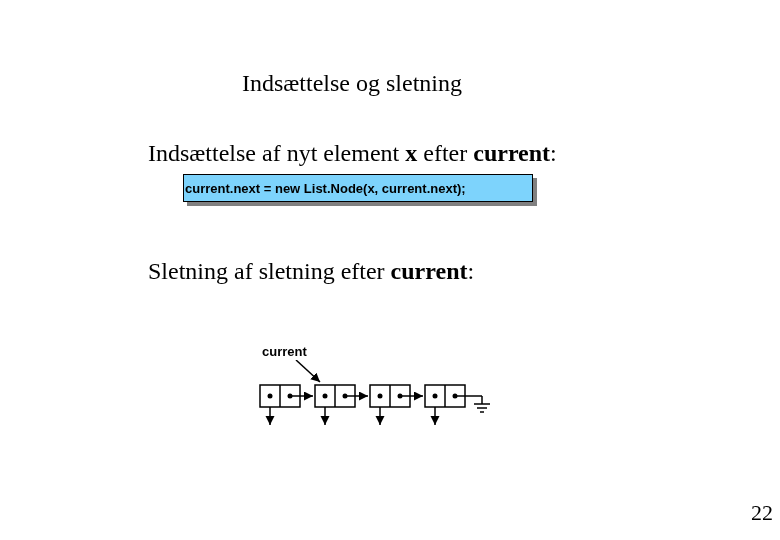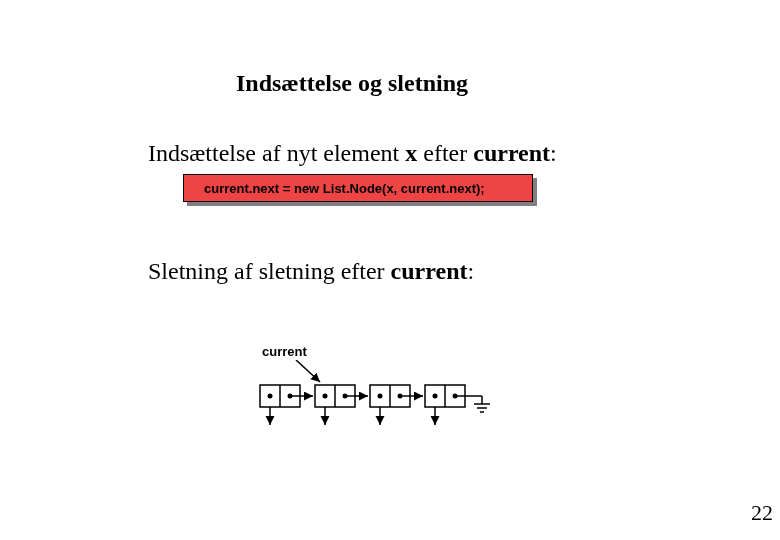--- a/index.html
+++ b/index.html
@@ -16,21 +16,21 @@
     width: 780px;
     height: 540px;
   }
   .title {
     position: absolute;
     top: 70px;
     left: 0;
     width: 704px;
     text-align: center;
     font-size: 24px;
-    font-weight: bold;
+    font-weight: normal;
   }
   .section-label {
     position: absolute;
     font-size: 24px;
     left: 148px;
   }
   .section1 { top: 140px; }
   .section2 { top: 258px; }
   .bold { font-weight: bold; }
 
@@ -46,26 +46,26 @@
     top: 4px;
     left: 4px;
     width: 350px;
     height: 28px;
     background: #808080;
   }
   .codebox {
     position: relative;
     width: 350px;
     height: 28px;
-    background: #ef4444;
+    background: #7dd3fc;
     border: 1.5px solid #000;
     box-sizing: border-box;
     display: flex;
     align-items: center;
-    padding-left: 20px;
+    padding-left: 1px;
     font-family: Arial, Helvetica, sans-serif;
     font-size: 13px;
     font-weight: bold;
   }
 
   .current-label {
     position: absolute;
     top: 344px;
     left: 262px;
     font-family: Arial, Helvetica, sans-serif;

